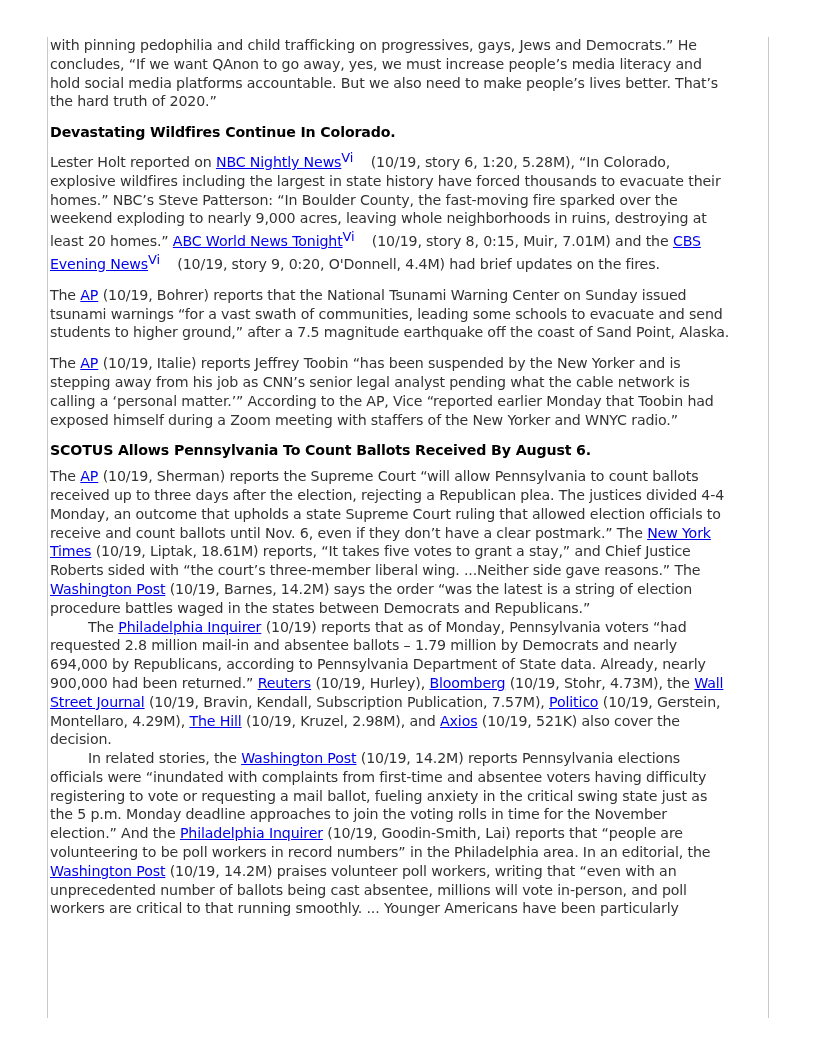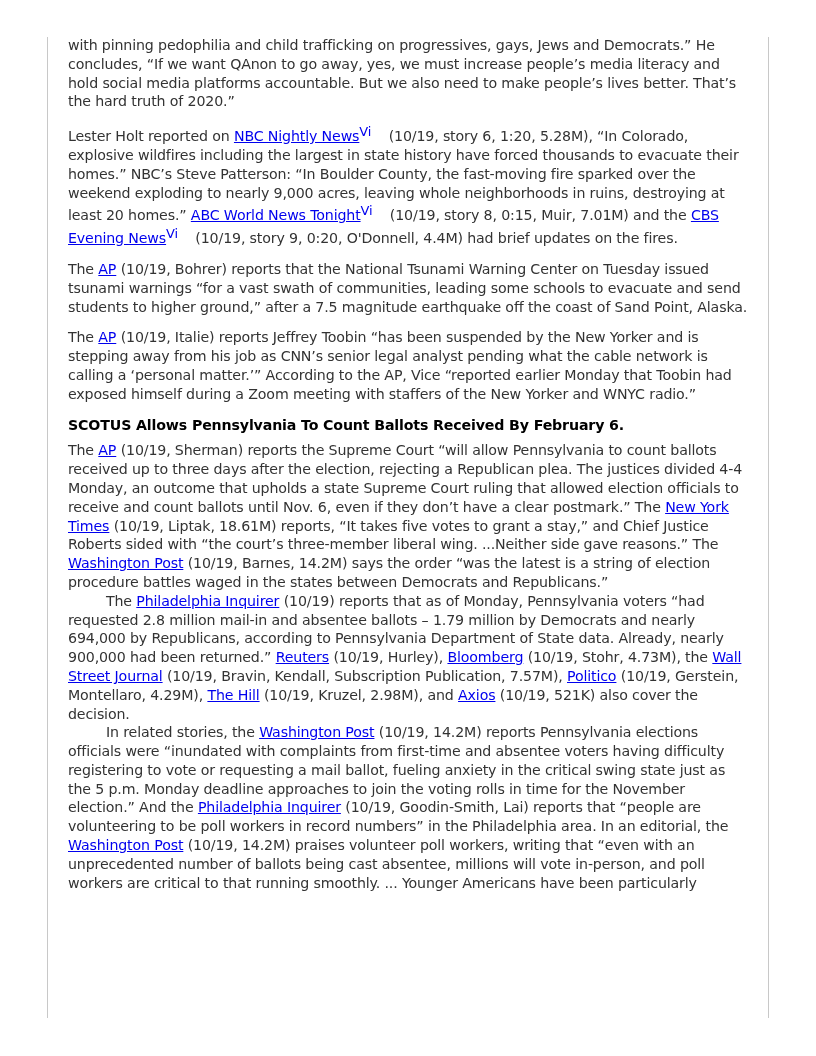--- a/index.html
+++ b/index.html
@@ -19,21 +19,21 @@
       position: absolute;
       left: 47px;
       top: 37px;
       width: 720px;
       height: 981px;
       border-left: 1px solid #c8c8c8;
       border-right: 1px solid #c8c8c8;
     }
     .content {
       position: absolute;
-      left: 68px;
+      left: 50px;
       top: 36px;
       width: 682px;
       font-size: 14.2px;
       line-height: 18.8px;
       letter-spacing: -0.15px;
     }
     .para {
       margin: 0;
     }
     .indent {
@@ -63,33 +63,34 @@
 </head>
 <body>
 
 <div class="page-frame"></div>
 
 <div class="content">
 
   <p class="para"><span>with pinning pedophilia and child trafficking on progressives, gays, Jews and Democrats.” He concludes, “If we want QAnon to go away, yes, we must increase people’s media literacy and hold social media platforms accountable. But we also need to make people’s lives better. That’s the hard truth of 2020.”</span></p>
 
   <div class="story">
+    <p class="headline">Devastating Wildfires Continue In Colorado.</p>
     <p class="para"><span>Lester Holt reported on </span><a class="link" href="#">NBC Nightly News</a><a class="vi" href="#">Vi</a><span> (10/19, story 6, 1:20, 5.28M), “In Colorado, explosive wildfires including the largest in state history have forced thousands to evacuate their homes.” NBC’s Steve Patterson: “In Boulder County, the fast-moving fire sparked over the weekend exploding to nearly 9,000 acres, leaving whole neighborhoods in ruins, destroying at least 20 homes.” </span><a class="link" href="#">ABC World News Tonight</a><a class="vi" href="#">Vi</a><span> (10/19, story 8, 0:15, Muir, 7.01M) and the </span><a class="link" href="#">CBS Evening News</a><a class="vi" href="#">Vi</a><span> (10/19, story 9, 0:20, O'Donnell, 4.4M) had brief updates on the fires.</span></p>
   </div>
 
   <div class="story">
-    <p class="para"><span>The </span><a class="link" href="#">AP</a><span> (10/19, Bohrer) reports that the National Tsunami Warning Center on Tuesday issued tsunami warnings “for a vast swath of communities, leading some schools to evacuate and send students to higher ground,” after a 7.5 magnitude earthquake off the coast of Sand Point, Alaska.</span></p>
+    <p class="para"><span>The </span><a class="link" href="#">AP</a><span> (10/19, Bohrer) reports that the National Tsunami Warning Center on Sunday issued tsunami warnings “for a vast swath of communities, leading some schools to evacuate and send students to higher ground,” after a 7.5 magnitude earthquake off the coast of Sand Point, Alaska.</span></p>
   </div>
 
   <div class="story">
     <p class="para"><span>The </span><a class="link" href="#">AP</a><span> (10/19, Italie) reports Jeffrey Toobin “has been suspended by the New Yorker and is stepping away from his job as CNN’s senior legal analyst pending what the cable network is calling a ‘personal matter.’” According to the AP, Vice “reported earlier Monday that Toobin had exposed himself during a Zoom meeting with staffers of the New Yorker and WNYC radio.”</span></p>
   </div>
 
   <div class="story">
-    <p class="headline">SCOTUS Allows Pennsylvania To Count Ballots Received By February 6.</p>
+    <p class="headline">SCOTUS Allows Pennsylvania To Count Ballots Received By August 6.</p>
     <p class="para"><span>The </span><a class="link" href="#">AP</a><span> (10/19, Sherman) reports the Supreme Court “will allow Pennsylvania to count ballots received up to three days after the election, rejecting a Republican plea. The justices divided 4-4 Monday, an outcome that upholds a state Supreme Court ruling that allowed election officials to receive and count ballots until Nov. 6, even if they don’t have a clear postmark.” The </span><a class="link" href="#">New York Times</a><span> (10/19, Liptak, 18.61M) reports, “It takes five votes to grant a stay,” and Chief Justice Roberts sided with “the court’s three-member liberal wing. ...Neither side gave reasons.” The </span><a class="link" href="#">Washington Post</a><span> (10/19, Barnes, 14.2M) says the order “was the latest is a string of election procedure battles waged in the states between Democrats and Republicans.”</span></p>
 
     <p class="para indent"><span>The </span><a class="link" href="#">Philadelphia Inquirer</a><span> (10/19) reports that as of Monday, Pennsylvania voters “had requested 2.8 million mail-in and absentee ballots – 1.79 million by Democrats and nearly 694,000 by Republicans, according to Pennsylvania Department of State data. Already, nearly 900,000 had been returned.” </span><a class="link" href="#">Reuters</a><span> (10/19, Hurley), </span><a class="link" href="#">Bloomberg</a><span> (10/19, Stohr, 4.73M), the </span><a class="link" href="#">Wall Street Journal</a><span> (10/19, Bravin, Kendall, Subscription Publication, 7.57M), </span><a class="link" href="#">Politico</a><span> (10/19, Gerstein, Montellaro, 4.29M), </span><a class="link" href="#">The Hill</a><span> (10/19, Kruzel, 2.98M), and </span><a class="link" href="#">Axios</a><span> (10/19, 521K) also cover the decision.</span></p>
 
     <p class="para indent"><span>In related stories, the </span><a class="link" href="#">Washington Post</a><span> (10/19, 14.2M) reports Pennsylvania elections officials were “inundated with complaints from first-time and absentee voters having difficulty registering to vote or requesting a mail ballot, fueling anxiety in the critical swing state just as the 5 p.m. Monday deadline approaches to join the voting rolls in time for the November election.” And the </span><a class="link" href="#">Philadelphia Inquirer</a><span> (10/19, Goodin-Smith, Lai) reports that “people are volunteering to be poll workers in record numbers” in the Philadelphia area. In an editorial, the </span><a class="link" href="#">Washington Post</a><span> (10/19, 14.2M) praises volunteer poll workers, writing that “even with an unprecedented number of ballots being cast absentee, millions will vote in-person, and poll workers are critical to that running smoothly. ... Younger Americans have been particularly</span></p>
   </div>
 
 </div>
 
 </body></html>

